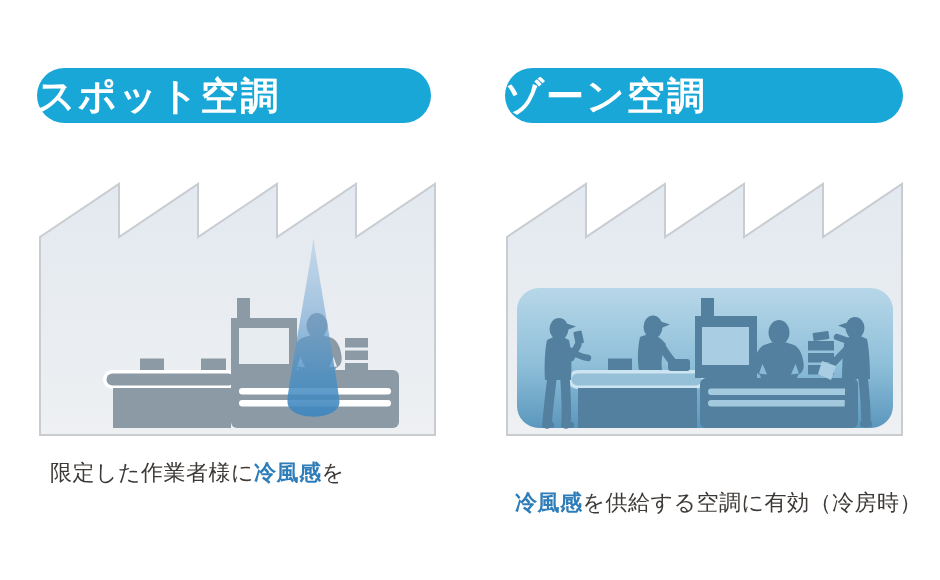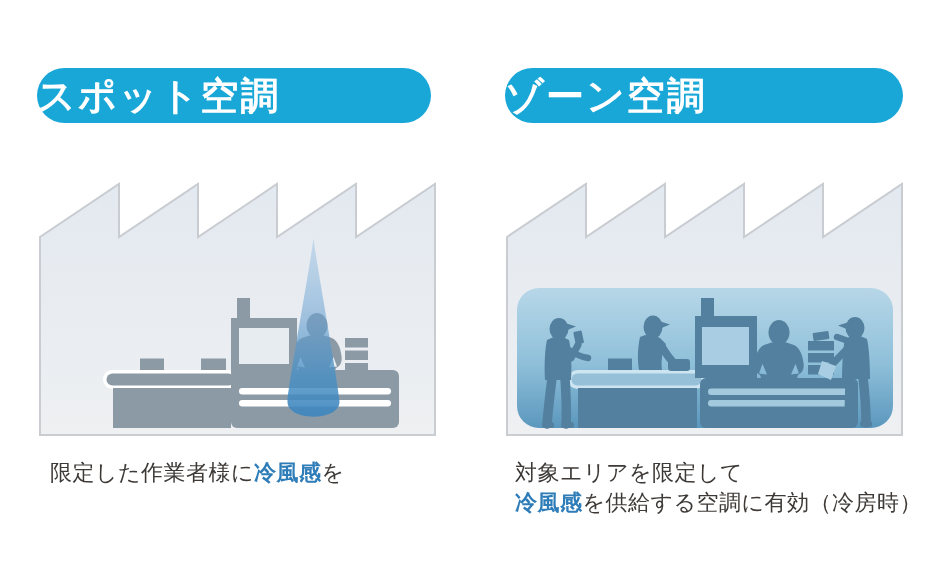--- a/index.html
+++ b/index.html
@@ -179,17 +179,17 @@
       <rect x="-15" y="-6" width="13" height="6" rx="2.5"></rect>
       <rect x="4" y="-6" width="12" height="6" rx="2.5"></rect>
     </g>
   </svg>
 
   <p class="caption caption-left">
     <span>限定した作業者様に</span><span class="hl">冷風感</span><span>を</span><br>
   </p>
 
   <p class="caption caption-right">
-    <span>対象エリアを限定して</span><br>
+    <br>
     <span class="hl">冷風感</span><span>を供給する空調に有効（冷房時）</span>
   </p>
 
 </div>
 
 </body></html>

